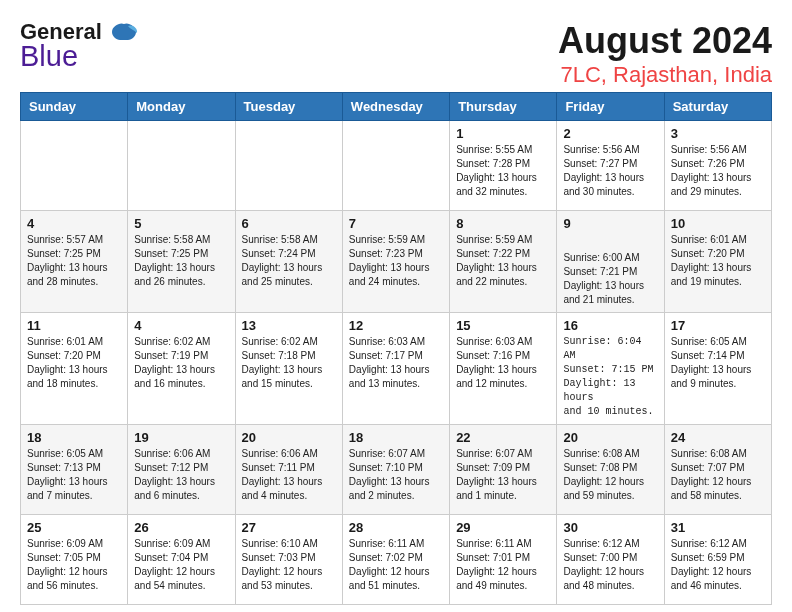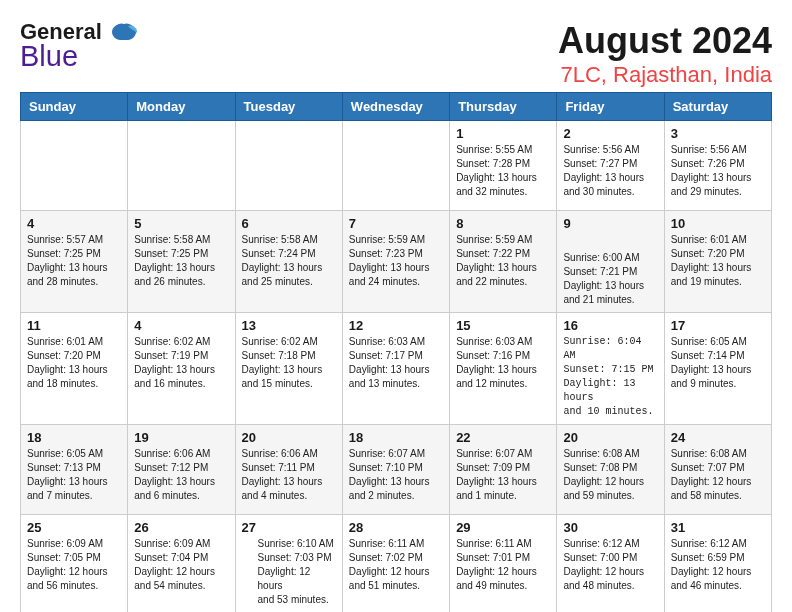--- a/index.html
+++ b/index.html
@@ -304,21 +304,21 @@
         </td>
         <td>
           <span class="day-number">26</span>
           <div class="day-info" style="white-space: pre-line;">Sunrise: 6:09 AM
 Sunset: 7:04 PM
 Daylight: 12 hours
 and 54 minutes.</div>
         </td>
         <td>
           <span class="day-number">27</span>
-          <div class="day-info" style="white-space: pre-line; margin-left: 16px;">Sunrise: 6:10 AM
+          <div class="day-info" style="white-space: pre-line;">Sunrise: 6:10 AM
 Sunset: 7:03 PM
 Daylight: 12 hours
 and 53 minutes.</div>
         </td>
         <td>
           <span class="day-number">28</span>
           <div class="day-info" style="white-space: pre-line;">Sunrise: 6:11 AM
 Sunset: 7:02 PM
 Daylight: 12 hours
 and 51 minutes.</div>

